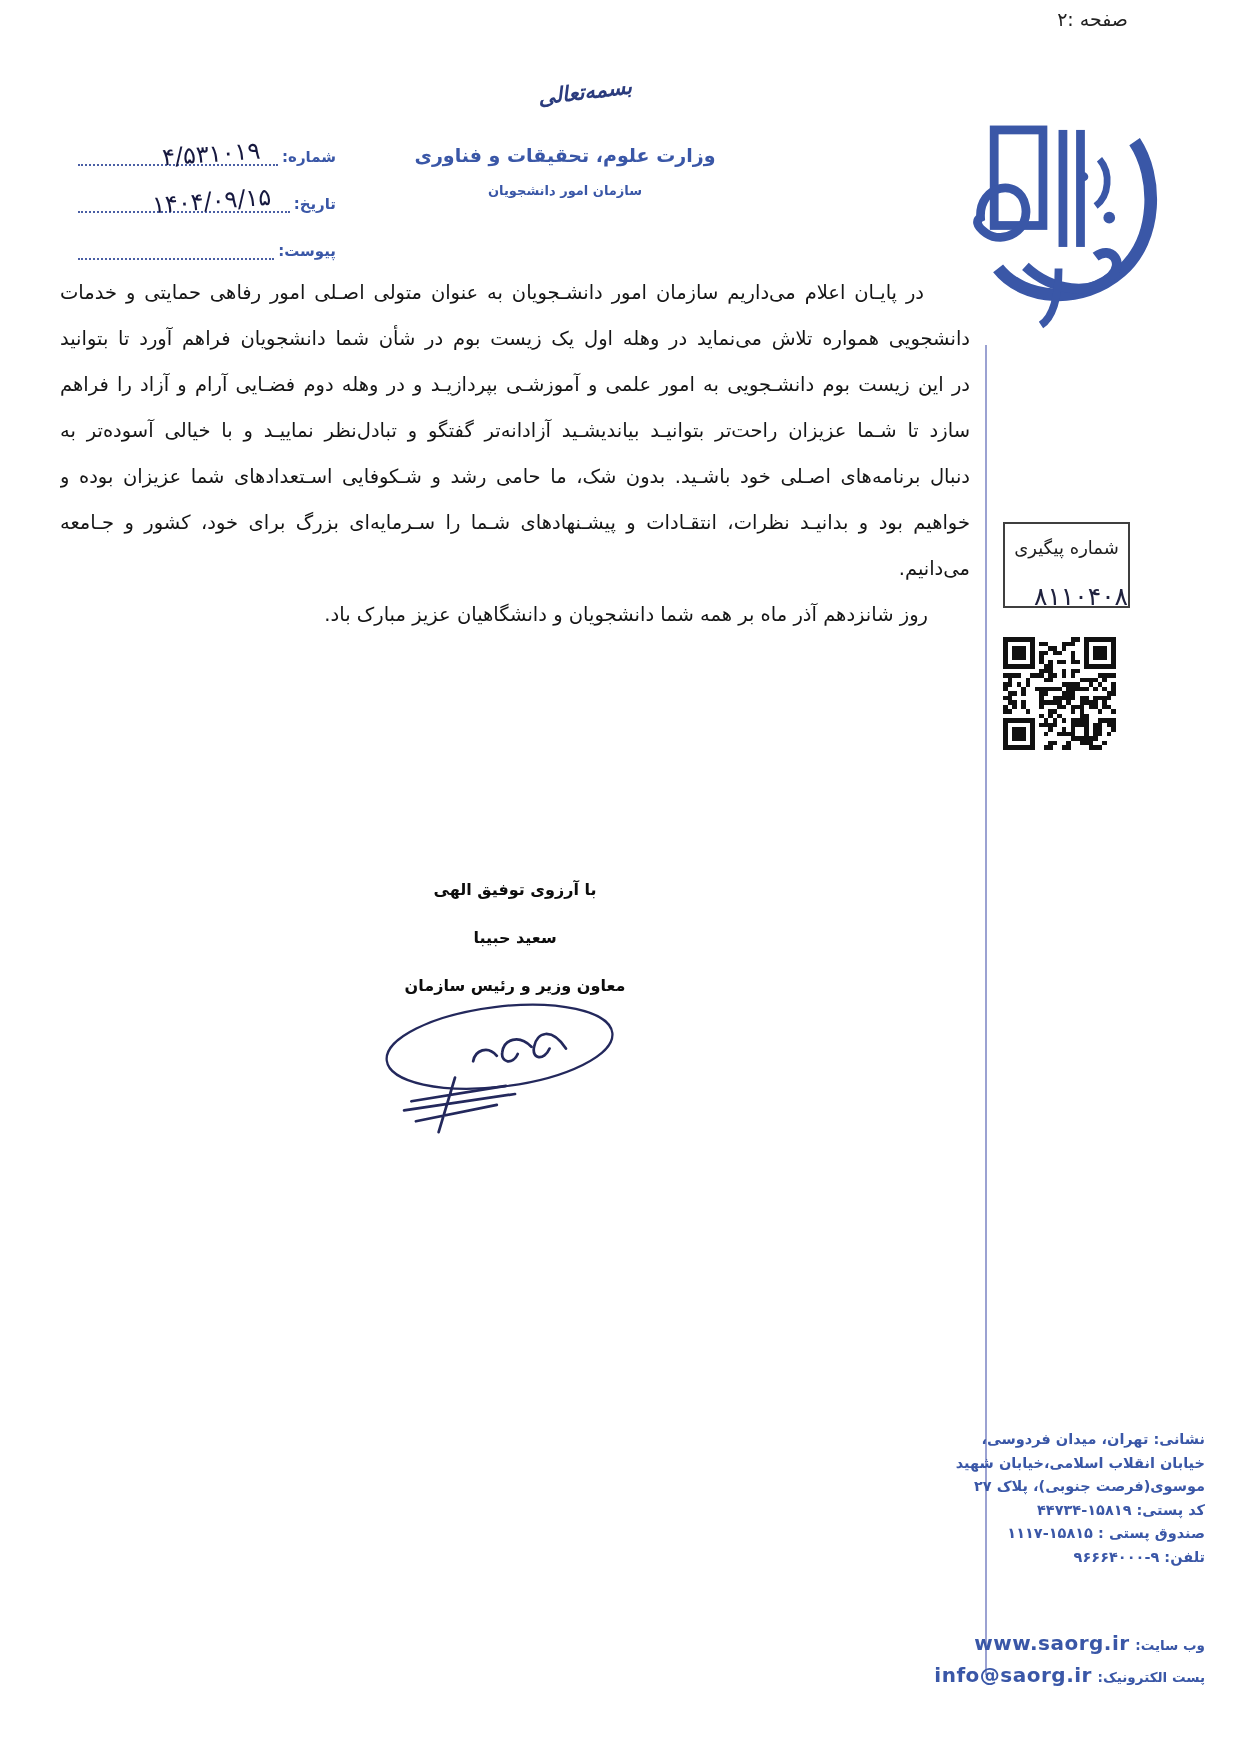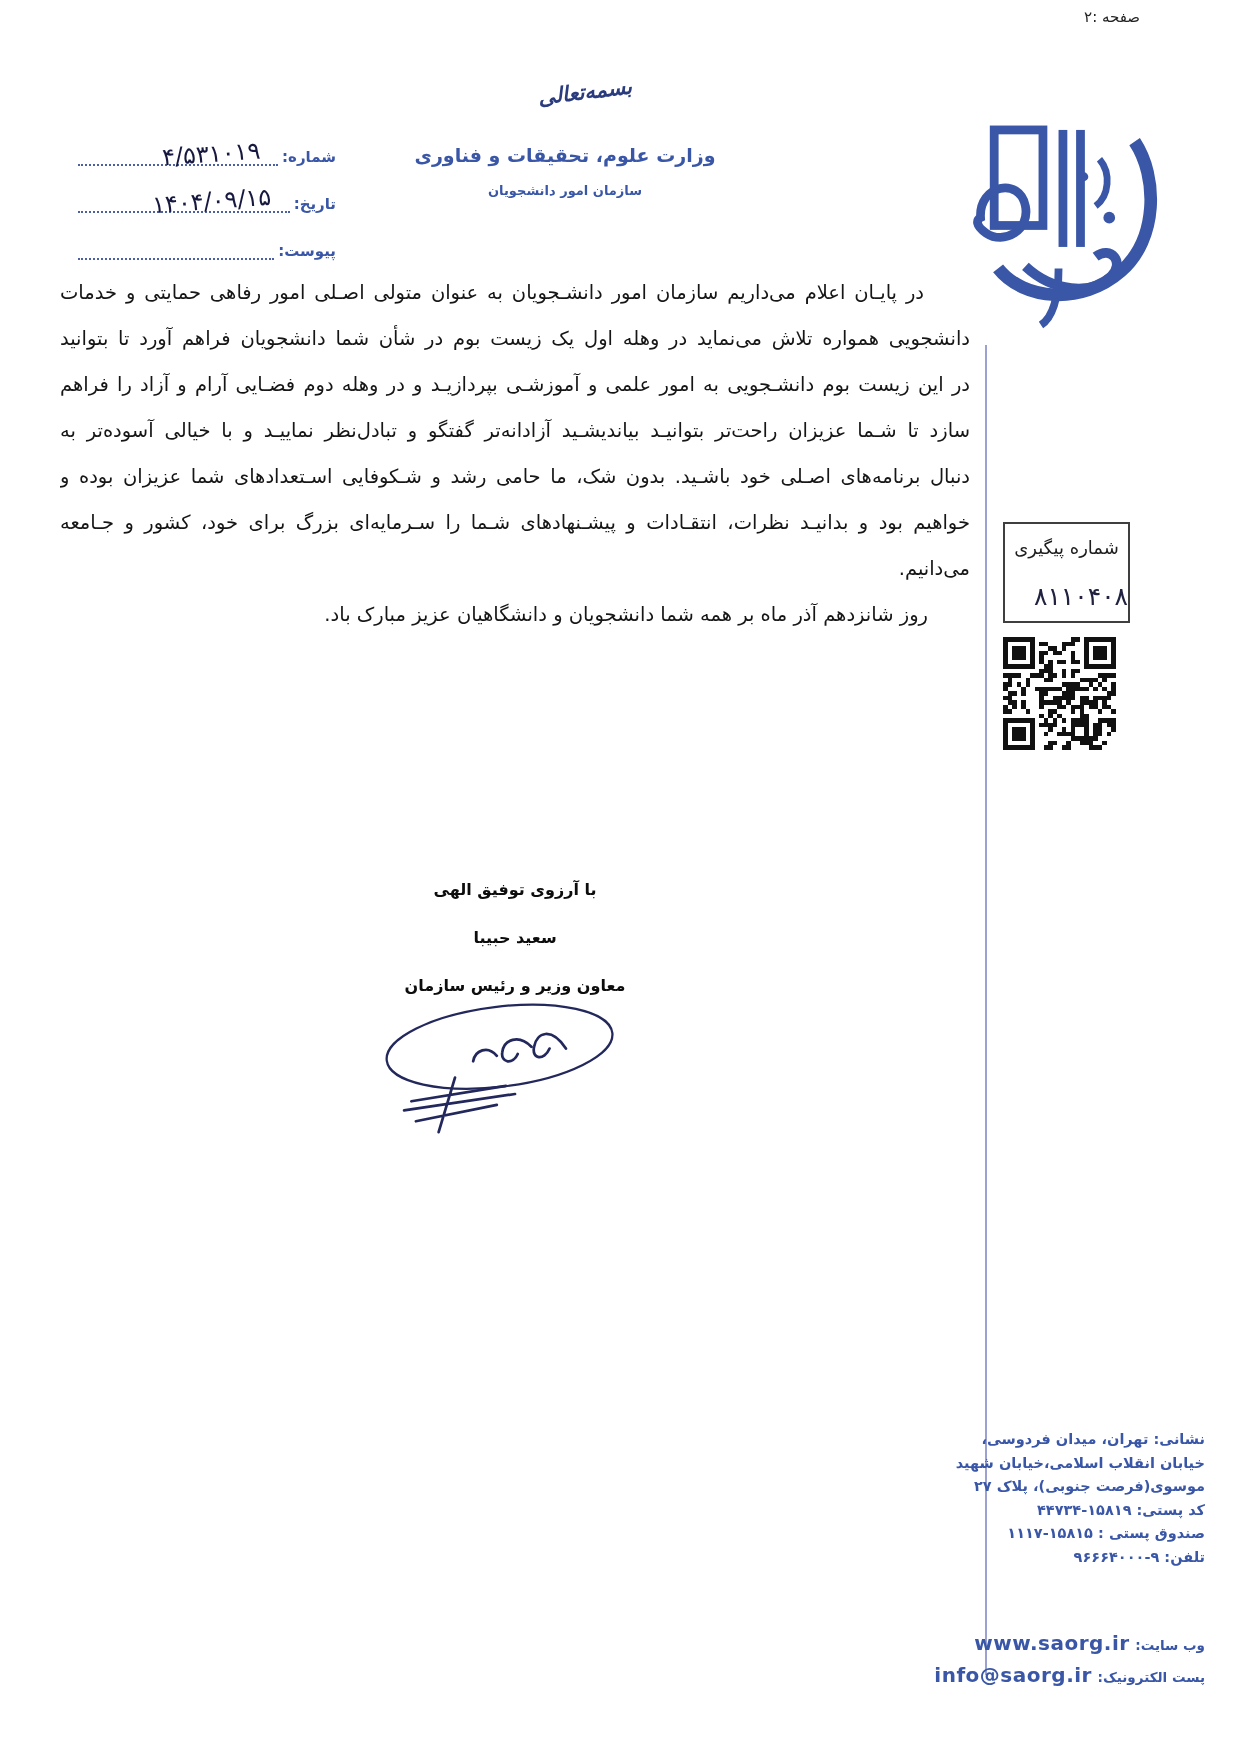--- a/index.html
+++ b/index.html
@@ -4,22 +4,22 @@
 <style>
   * { margin:0; padding:0; box-sizing:border-box; }
   html,body { background:#e8e8e8; }
   .page {
     position:relative; width:1240px; height:1755px; margin:0 auto;
     background:#ffffff; overflow:hidden;
     font-family:"DejaVu Sans", sans-serif; color:#1b1b1b;
   }
   
   .page-num {
-    position:absolute; top:8px; right:100px;
-    font-size:15px; color:#222; direction:ltr;
+    position:absolute; top:8px; right:112px;
+    font-size:19px; color:#222; direction:ltr;
   }
   
   .bismillah {
     position:absolute; top:80px; left:500px; width:170px;
     text-align:center; font-size:21px; font-style:italic; font-weight:600;
     color:#2b3c7e; transform:rotate(-7deg); direction:rtl;
   }
   .ministry {
     position:absolute; top:144px; left:380px; width:370px;
     text-align:center; font-size:19px; font-weight:bold; color:#3a57a7; direction:rtl;
@@ -52,21 +52,21 @@
   .body-text { position:absolute; left:60px; top:270px; width:910px; direction:rtl; }
   .bline {
     height:46px; line-height:46px; font-size:19.5px; color:#161616;
     overflow:hidden; text-align:justify; text-align-last:justify;
   }
   .bline.ind1 { padding-right:46px; }
   .bline.end  { text-align:right; text-align-last:right; }
   .bline.ind2 { padding-right:42px; }
   
   .track-box {
-    position:absolute; left:1003px; top:522px; width:127px; height:101px;
+    position:absolute; left:1003px; top:522px; width:127px; height:86px;
     border:2px solid #3f3f3f; text-align:center; direction:rtl;
   }
   .track-label { margin-top:13px; font-size:18px; color:#1d1d1d; }
   .track-num {
     margin-top:24px; font-size:25px; font-weight:500; color:#20223f; letter-spacing:2px;padding-left:41px;
   }
   .qr { position:absolute; left:1003px; top:637px; width:113px; height:113px; background:#fff; }
   
   .sig-block {
     position:absolute; left:330px; top:866px; width:370px;

